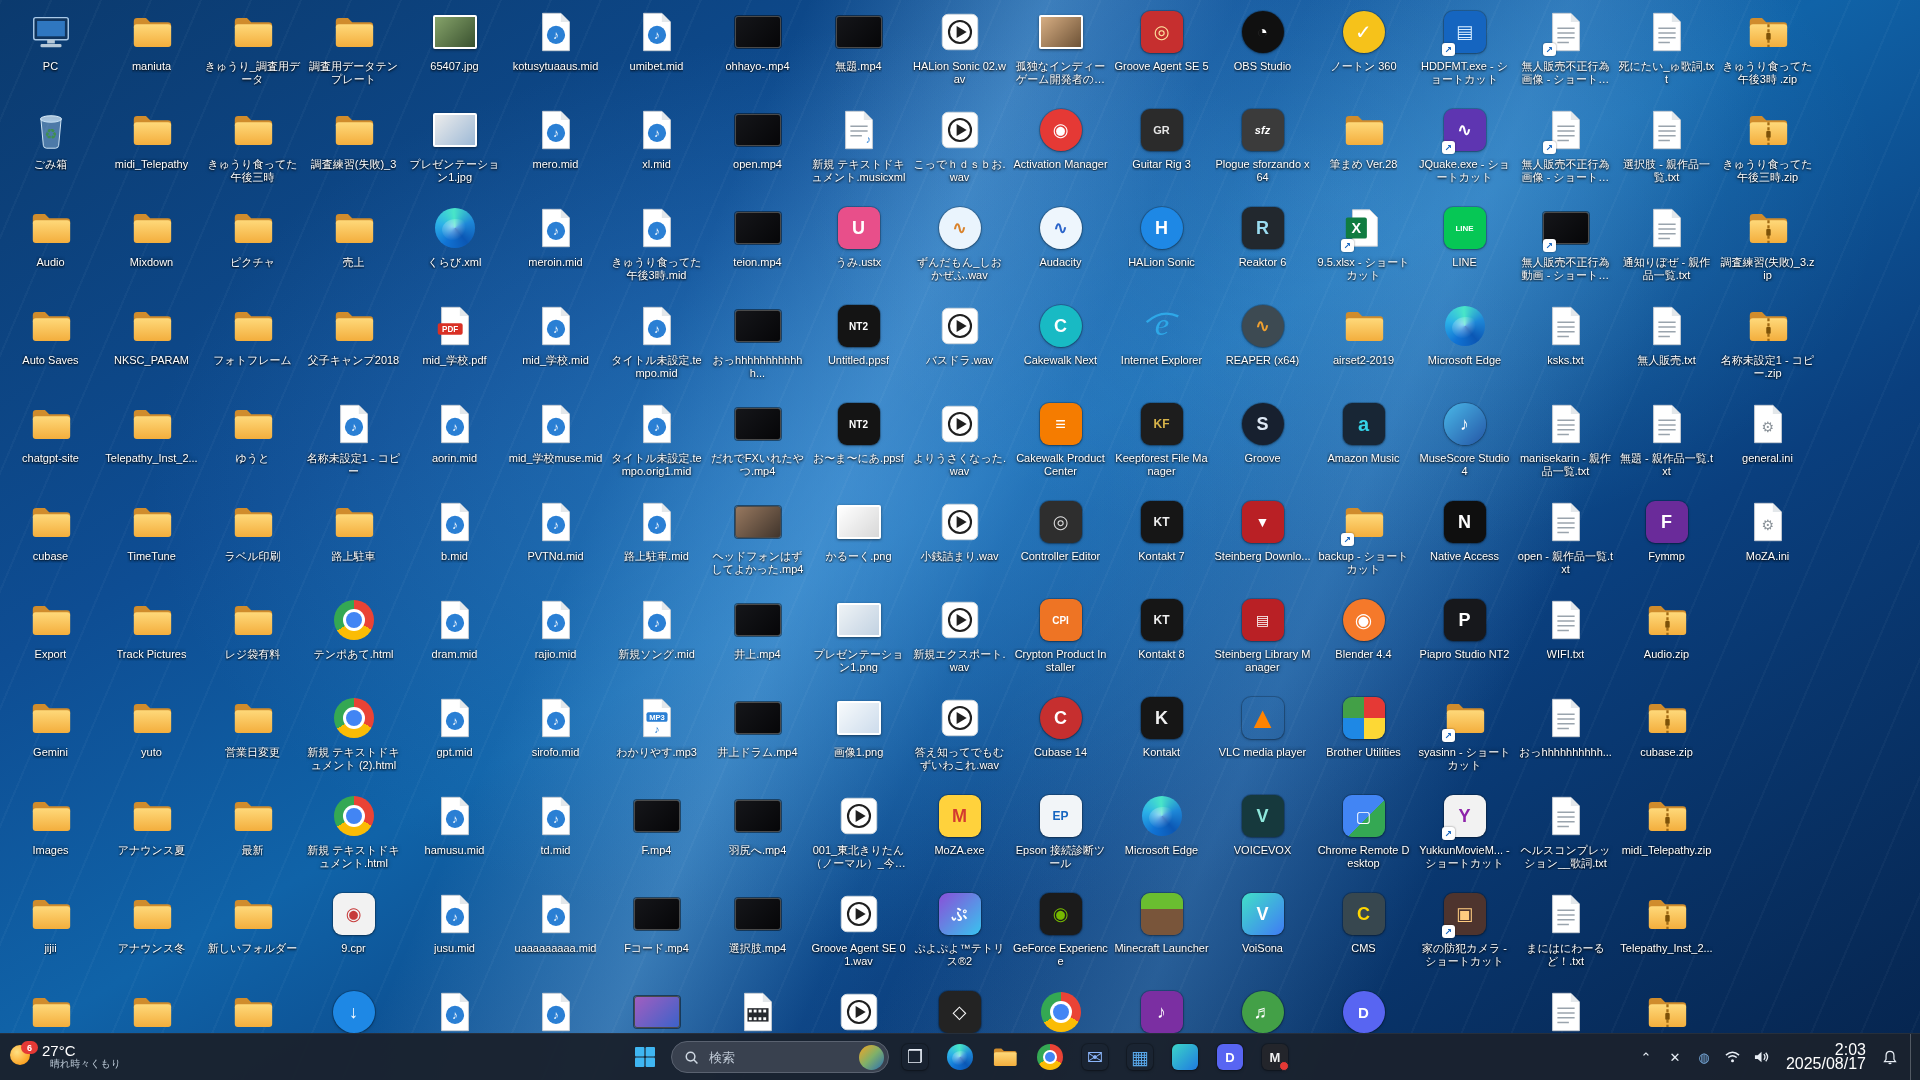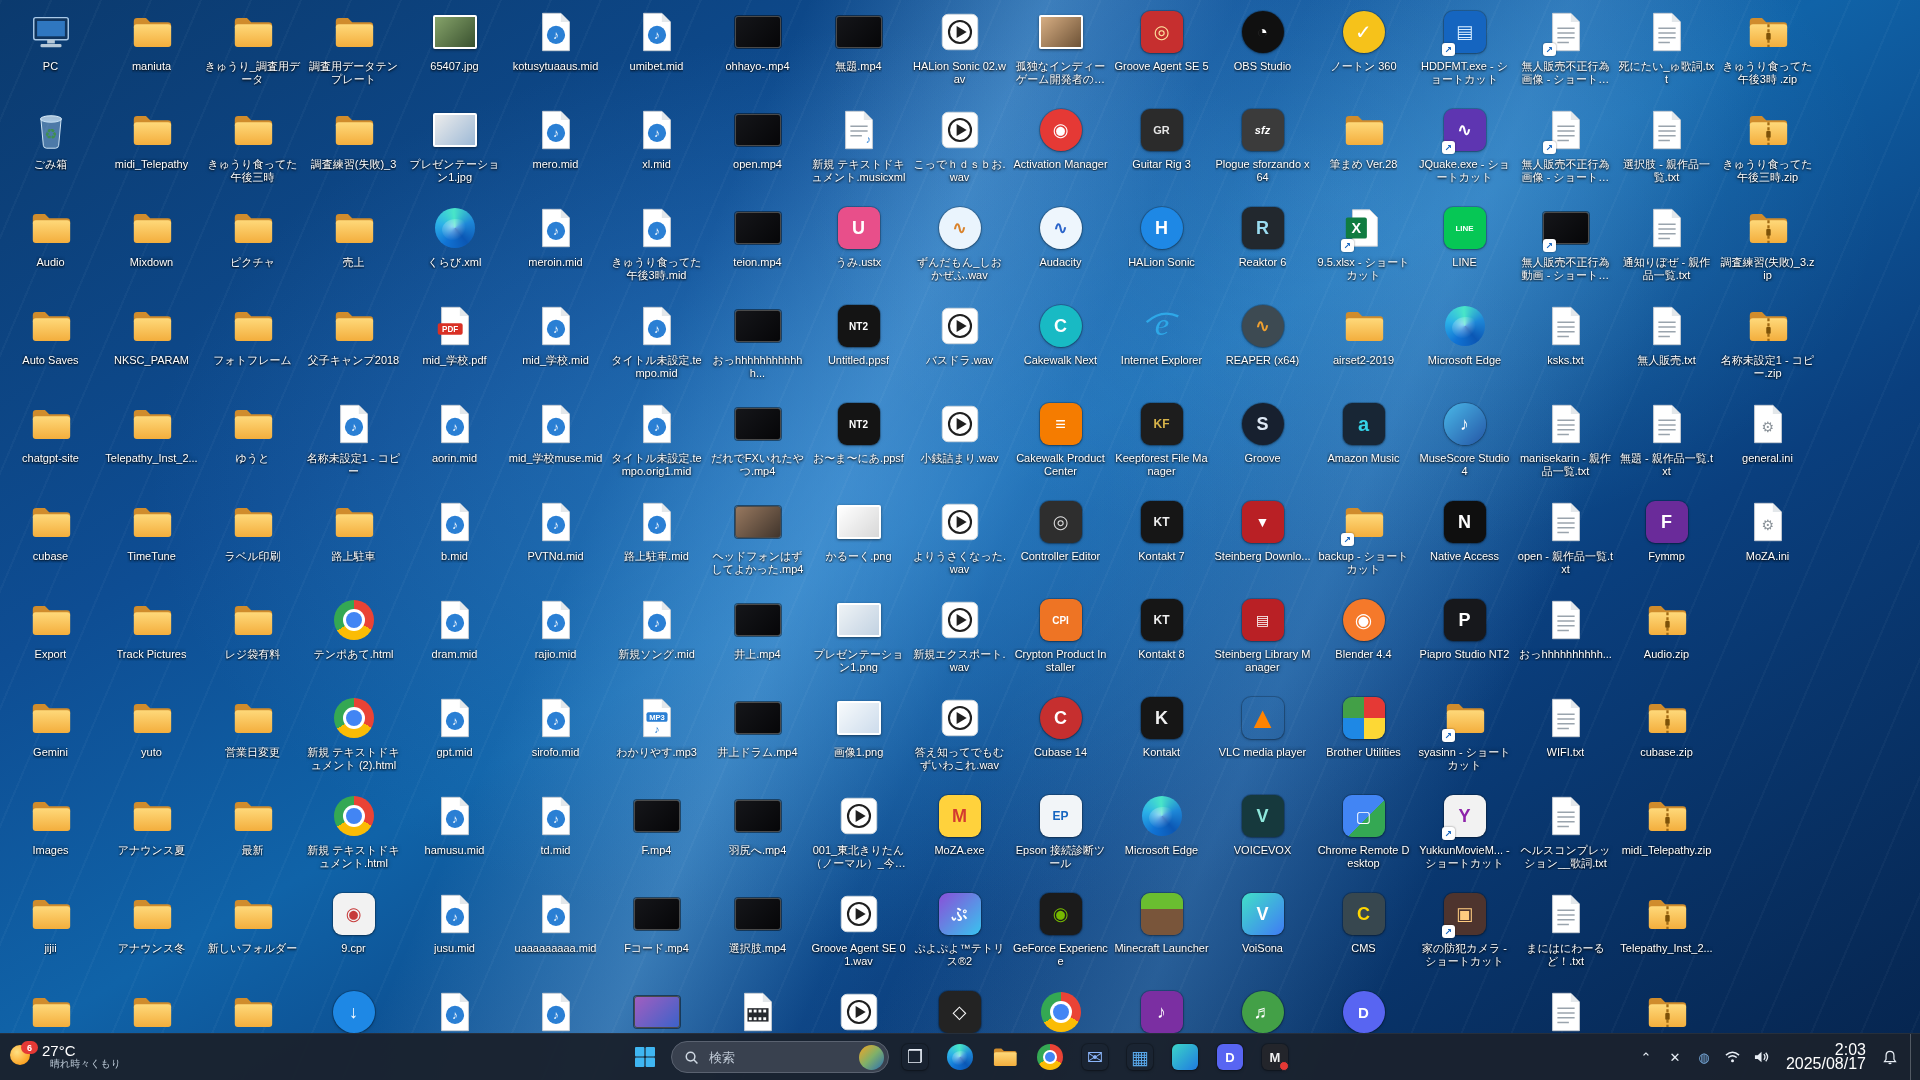--- a/index.html
+++ b/index.html
@@ -1010,31 +1010,31 @@
         <div class="lbl">バスドラ.wav</div>
       </div>
       <div class="tile">
         <div class="ic">
           <svg class="i48" viewBox="0 0 48 48">
             <rect x="5.5" y="5.5" width="37" height="37" rx="6" fill="#fff" stroke="#cfd6dc"></rect>
             <circle cx="24" cy="24" r="11.5" fill="none" stroke="#1f1f1f" stroke-width="2.2"></circle>
             <path d="M20.5 17.8 L31 24 l-10.5 6.2z" fill="#1f1f1f"></path>
           </svg>
         </div>
-        <div class="lbl">小銭詰まり.wav</div>
+        <div class="lbl">よりうさくなった.wav</div>
       </div>
       <div class="tile">
         <div class="ic">
           <svg class="i48" viewBox="0 0 48 48">
             <rect x="5.5" y="5.5" width="37" height="37" rx="6" fill="#fff" stroke="#cfd6dc"></rect>
             <circle cx="24" cy="24" r="11.5" fill="none" stroke="#1f1f1f" stroke-width="2.2"></circle>
             <path d="M20.5 17.8 L31 24 l-10.5 6.2z" fill="#1f1f1f"></path>
           </svg>
         </div>
-        <div class="lbl">よりうさくなった.wav</div>
+        <div class="lbl">小銭詰まり.wav</div>
       </div>
       <div class="tile">
         <div class="ic">
           <svg class="i48" viewBox="0 0 48 48">
             <rect x="5.5" y="5.5" width="37" height="37" rx="6" fill="#fff" stroke="#cfd6dc"></rect>
             <circle cx="24" cy="24" r="11.5" fill="none" stroke="#1f1f1f" stroke-width="2.2"></circle>
             <path d="M20.5 17.8 L31 24 l-10.5 6.2z" fill="#1f1f1f"></path>
           </svg>
         </div>
         <div class="lbl">新規エクスポート.wav</div>
@@ -1490,33 +1490,33 @@
       <div class="tile">
         <div class="ic">
           <svg class="i48" viewBox="0 0 48 48">
   <path d="M10 4.5 h19 l9 9 v30 h-28z" fill="#fff" stroke="#c9ced4"></path>
   <path d="M29 4.5 l9 9 h-9z" fill="#e3e7ea"></path>
             <g stroke="#9aa4ad" stroke-width="1.6">
               <path d="M15 20h18M15 25h18M15 30h18M15 35h12"></path>
             </g>
           </svg>
         </div>
-        <div class="lbl">おっhhhhhhhhhh...</div>
+        <div class="lbl">WIFI.txt</div>
       </div>
       <div class="tile">
         <div class="ic">
           <svg class="i48" viewBox="0 0 48 48">
   <path d="M10 4.5 h19 l9 9 v30 h-28z" fill="#fff" stroke="#c9ced4"></path>
   <path d="M29 4.5 l9 9 h-9z" fill="#e3e7ea"></path>
             <g stroke="#9aa4ad" stroke-width="1.6">
               <path d="M15 20h18M15 25h18M15 30h18M15 35h12"></path>
             </g>
           </svg>
         </div>
-        <div class="lbl">WIFI.txt</div>
+        <div class="lbl">おっhhhhhhhhhh...</div>
       </div>
       <div class="tile">
         <div class="ic">
           <svg class="i48" viewBox="0 0 48 48">
   <path d="M10 4.5 h19 l9 9 v30 h-28z" fill="#fff" stroke="#c9ced4"></path>
   <path d="M29 4.5 l9 9 h-9z" fill="#e3e7ea"></path>
             <g stroke="#9aa4ad" stroke-width="1.6">
               <path d="M15 20h18M15 25h18M15 30h18M15 35h12"></path>
             </g>
           </svg>

